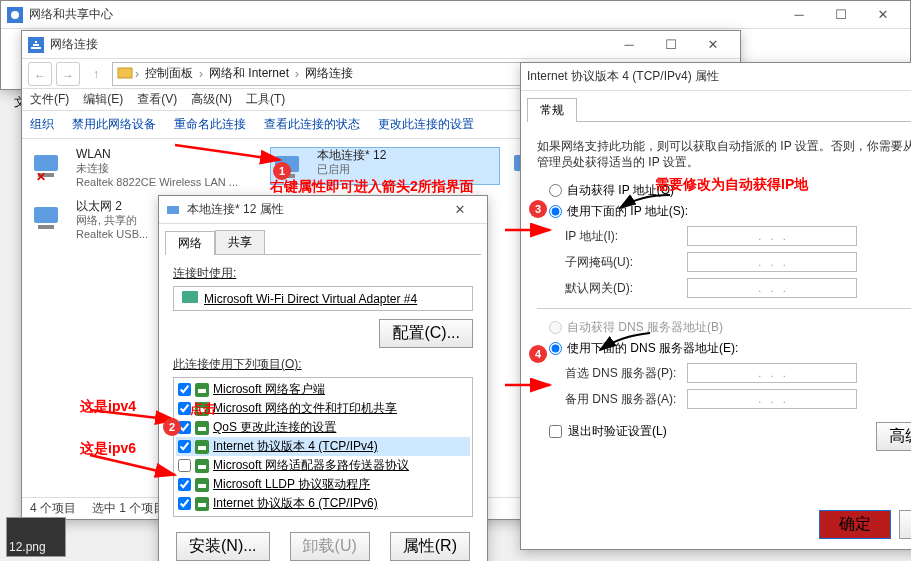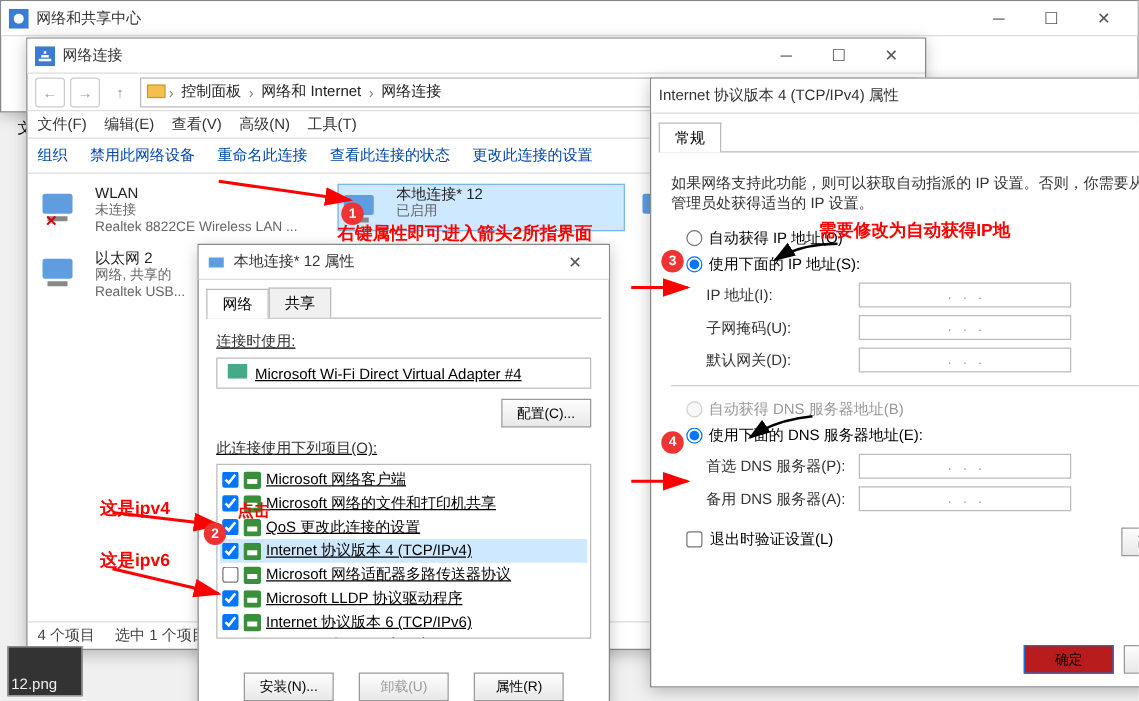--- a/index.html
+++ b/index.html
@@ -38,21 +38,21 @@
 .statusbar { position: absolute; bottom: 0; left: 0; right: 0; height: 22px; border-top: 1px solid #ddd; display: flex; align-items: center; padding: 0 8px; gap: 16px; color: #444; }
 
 
 #win3 { left: 158px; top: 195px; width: 330px; height: 373px; }
 .tabstrip { display: flex; border-bottom: 1px solid #bbb; margin: 6px 6px 0 6px; }
 .tab { padding: 3px 12px; border: 1px solid #bbb; border-bottom: none; background: #fff; position: relative; top: 1px; font-size: 12px; }
 .tab.inactive { background: #f0f0f0; top: 0; }
 .prop-body { padding: 10px 14px; text-decoration: underline; }
 .label { color: #333; margin-bottom: 4px; }
 .adapter-box { border: 1px solid #bbb; padding: 4px 8px; display: flex; align-items: center; gap: 6px; margin-bottom: 8px; }
-.btn { border: 1px solid #999; background: linear-gradient(#fdfdfd,#e8e8e8); padding: 3px 12px; min-width: 72px; text-align: center; cursor: pointer; font-size: 11px; }
+.btn { border: 1px solid #999; background: linear-gradient(#fdfdfd,#e8e8e8); padding: 3px 12px; min-width: 72px; text-align: center; cursor: pointer; font-size: 16px; }
 .btn:disabled, .btn.disabled { color: #999; }
 .itemlist { border: 1px solid #bbb; height: 140px; overflow-y: auto; padding: 2px; }
 .itemrow { display: flex; align-items: center; gap: 4px; padding: 1px 2px; font-size: 11px; white-space: nowrap; }
 .itemrow.sel { background: #cde8ff; }
 .itemrow input[type=checkbox] { width: 13px; height: 13px; }
 .item-icon { width: 14px; height: 14px; }
 .dlg-buttons { position: absolute; bottom: 6px; left: 0; right: 0; display: flex; justify-content: center; gap: 20px; padding-top: 4px; }
 
 
 #win4 { left: 520px; top: 62px; width: 466px; height: 488px; }

